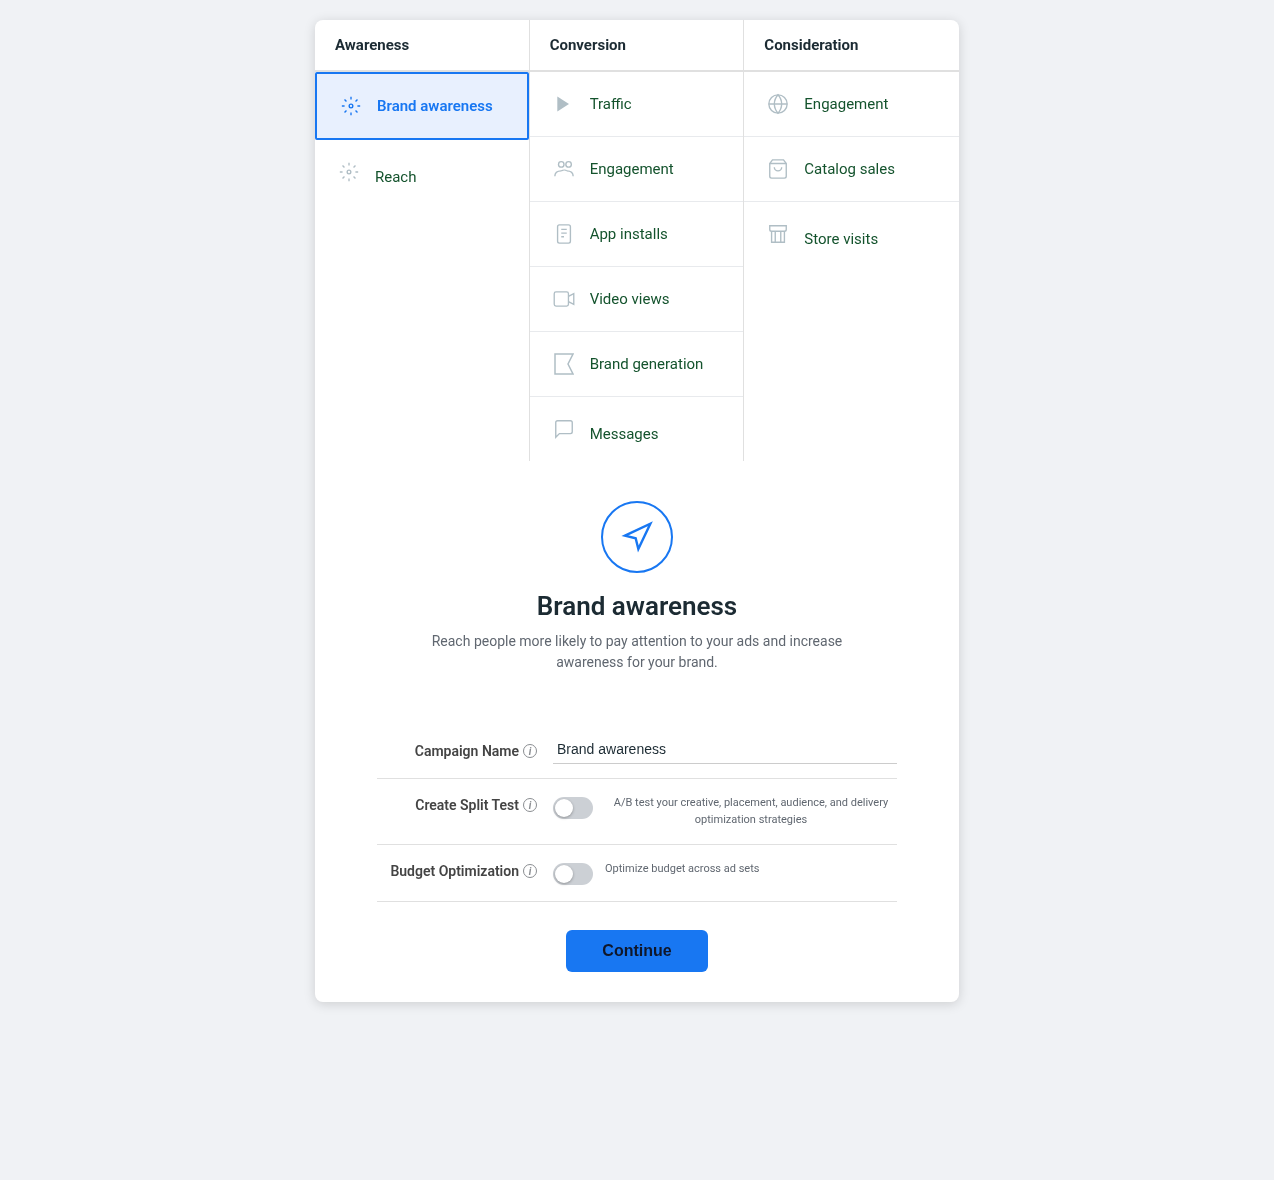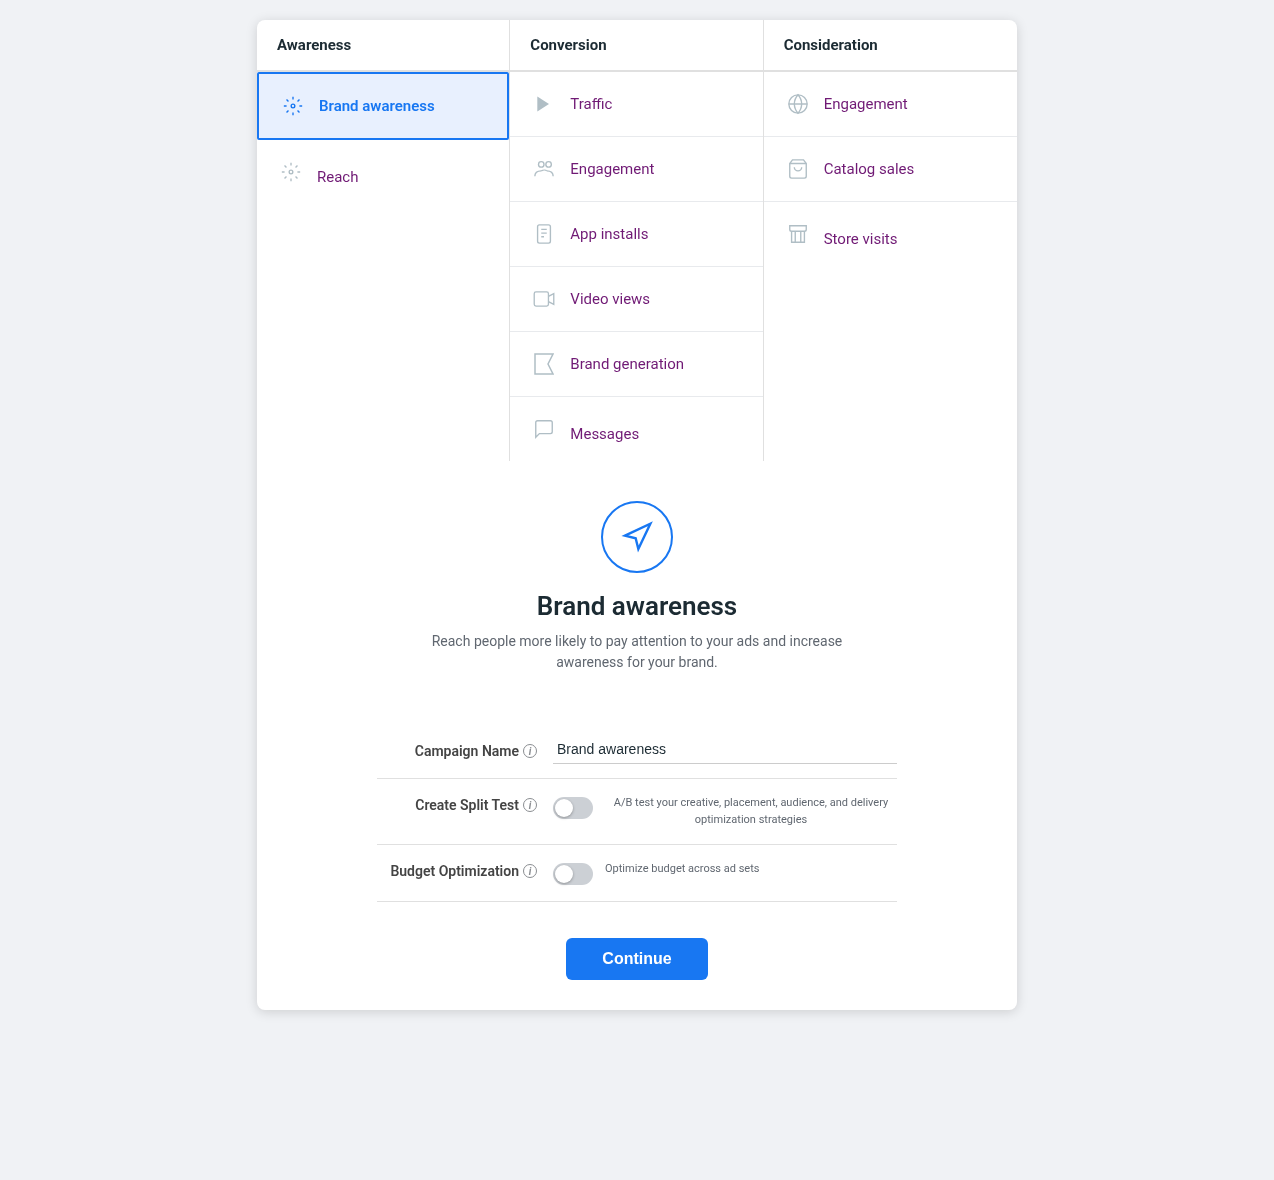--- a/index.html
+++ b/index.html
@@ -9,21 +9,21 @@
       display: flex;
       justify-content: center;
       align-items: flex-start;
       padding: 20px;
       min-height: 100vh;
     }
     .modal {
       background: #fff;
       border-radius: 8px;
       box-shadow: 0 2px 12px rgba(0,0,0,0.15);
-      width: 760px;
+      width: 644px;
       overflow: hidden;
     }
     .objective-grid {
       display: grid;
       grid-template-columns: 1fr 1fr 1fr;
       border-bottom: 1px solid #e0e0e0;
     }
     .col-header {
       padding: 16px 20px;
       font-weight: 700;
@@ -64,21 +64,21 @@
       height: 28px;
       display: flex;
       align-items: center;
       justify-content: center;
       flex-shrink: 0;
       color: #b0bec5;
       font-size: 18px;
     }
     .item-label {
       font-size: 15px;
-      color: #701a75;
+      color: #14532d;
     }
     .selected .icon-placeholder {
       color: #1877f2;
     }
 
     
     .detail-section {
       padding: 40px 30px 30px;
       display: flex;
       flex-direction: column;
@@ -202,23 +202,23 @@
       top: 2px;
       left: 2px;
       box-shadow: 0 1px 3px rgba(0,0,0,0.3);
     }
     .toggle-desc {
       font-size: 11px;
       color: #606770;
       line-height: 1.5;
     }
     .continue-btn {
-      margin-top: 36px;
+      margin-top: 28px;
       background: #1877f2;
-      color: #ffffff;
+      color: #0f172a;
       border: none;
       border-radius: 6px;
       padding: 12px 36px;
       font-size: 16px;
       font-weight: 600;
       cursor: pointer;
       transition: background 0.15s;
     }
 
     

